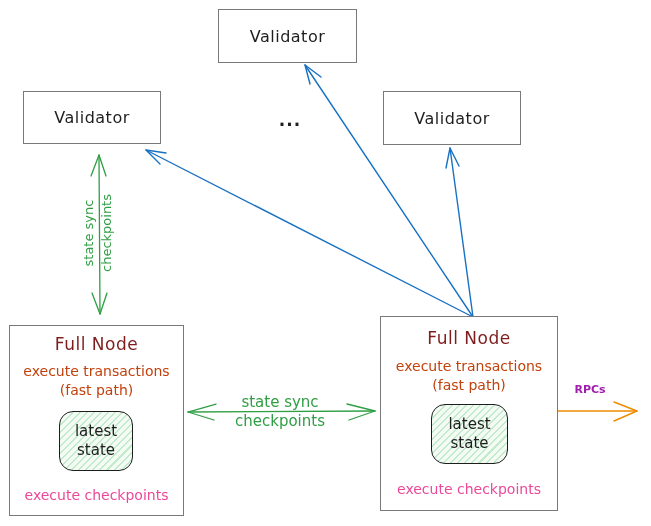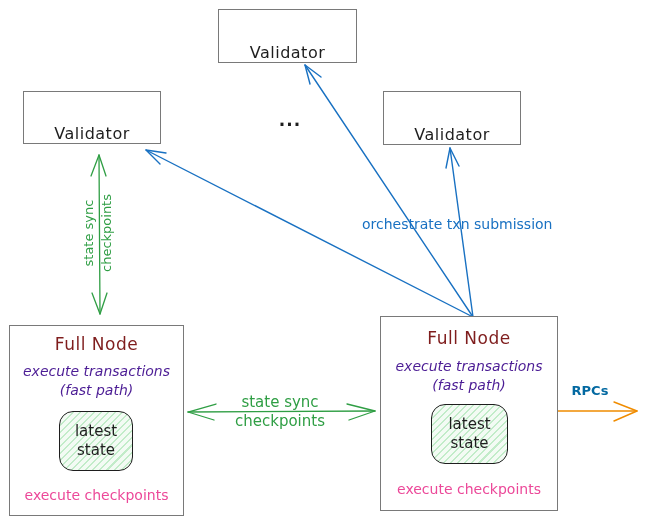--- a/index.html
+++ b/index.html
@@ -15,41 +15,40 @@
   #arrows { position: absolute; left: 0; top: 0; z-index: 1; }
   .box {
     position: absolute;
     background: #ffffff;
     border: 1.7px solid #797979;
     box-sizing: border-box;
     z-index: 2;
   }
   .validator {
     display: flex;
-    align-items: flex-end;
+    align-items: center;
     justify-content: center;
     font-size: 16px;
     letter-spacing: 0.5px;
     color: #1e1e1e;
   }
   .v-top  { left: 218px; top: 9px;  width: 139px; height: 54px; }
   .v-left { left: 23px;  top: 91px; width: 138px; height: 53px; }
   .v-right{ left: 383px; top: 91px; width: 138px; height: 54px; }
   .fn-left  { left: 9px;   top: 325px; width: 175px; height: 191px; }
   .fn-right { left: 380px; top: 316px; width: 178px; height: 195px; }
   .fn-title {
     position: absolute; left: 0; width: 100%;
     text-align: center; font-size: 17px; letter-spacing: 0.5px;
     color: #7f1d1d;
   }
   .fn-exec {
     position: absolute; left: 0; width: 100%;
     text-align: center; font-size: 14px; line-height: 19px;
-    color: #4c1d95;
-    font-style: italic;
+    color: #c2410c;
   }
   .fn-footer {
     position: absolute; left: 0; width: 100%;
     text-align: center; font-size: 14px;
     color: #ec4899;
   }
   .state-box {
     position: absolute;
     box-sizing: border-box;
     border: 1.6px solid #1e1e1e;
@@ -76,22 +75,22 @@
     color: #2f9e44;
   }
   .lbl-left-sync {
     left: 50px; top: 213px; width: 100px; height: 40px;
     transform: rotate(-90deg);
     text-align: center; font-size: 13px; line-height: 18px;
     color: #2f9e44;
   }
   .lbl-rpcs {
     left: 564px; top: 383px; width: 52px;
-    text-align: center; font-size: 13px; font-weight: bold;
-    color: #0369a1;
+    text-align: center; font-size: 11px; font-weight: bold;
+    color: #a21caf;
   }
 </style>
 </head>
 <body>
 
 <div id="canvas">
 
   <svg id="arrows" width="651" height="526" viewBox="0 0 651 526">
 
     <g stroke="#1971c2" stroke-width="1.4" fill="none" stroke-linecap="round">
@@ -162,17 +161,16 @@
   <div class="lbl lbl-left-sync">
     <div>state sync</div>
     <div>checkpoints</div>
   </div>
 
   <div class="lbl lbl-mid-sync">
     <div>state sync</div>
     <div>checkpoints</div>
   </div>
 
-  <div class="lbl lbl-orchestrate">orchestrate txn submission</div>
 
   <div class="lbl lbl-rpcs">RPCs</div>
 
 </div>
 
 </body></html>

